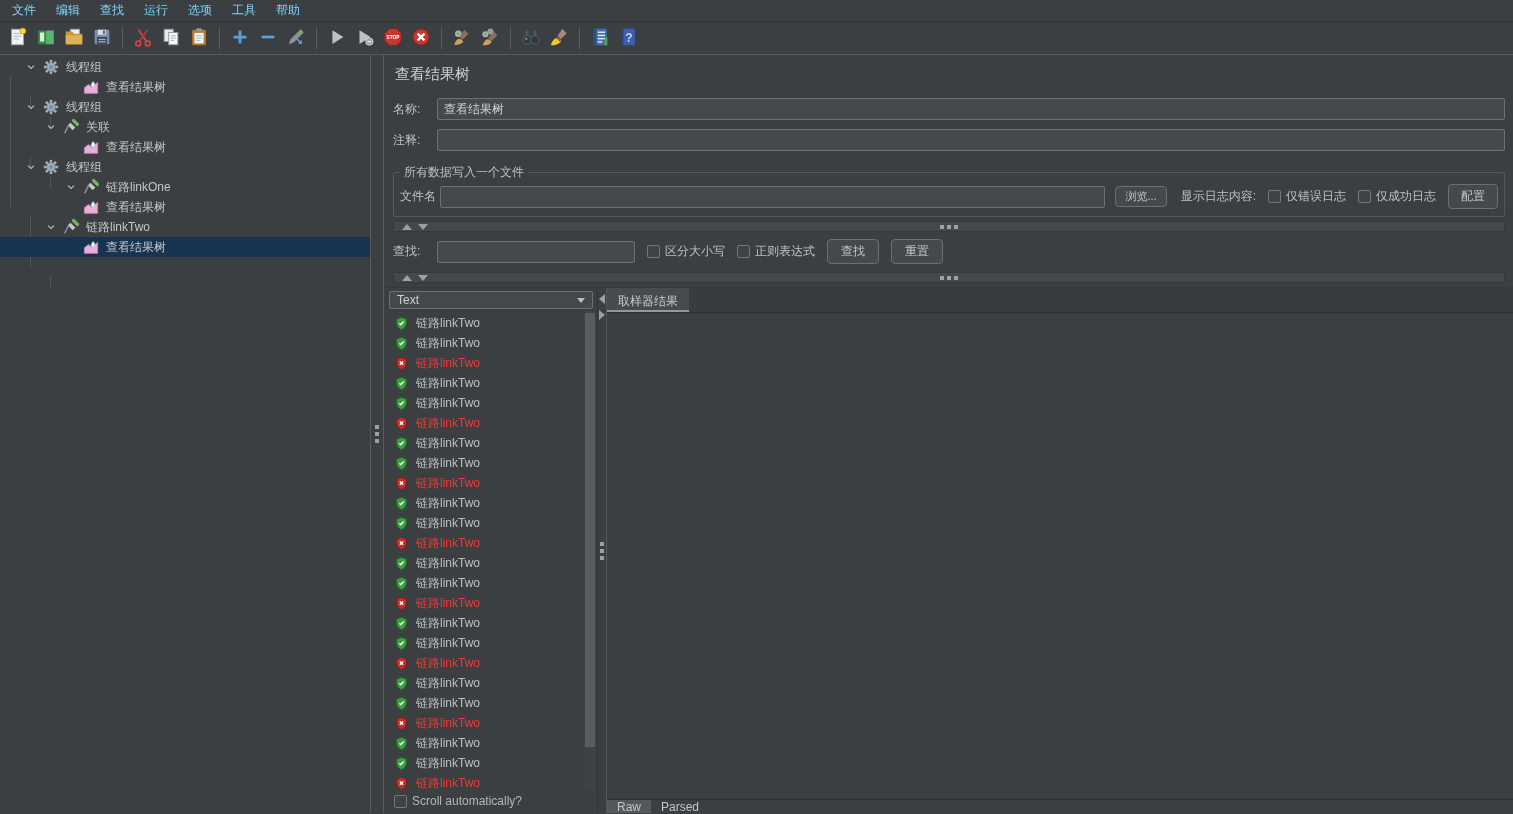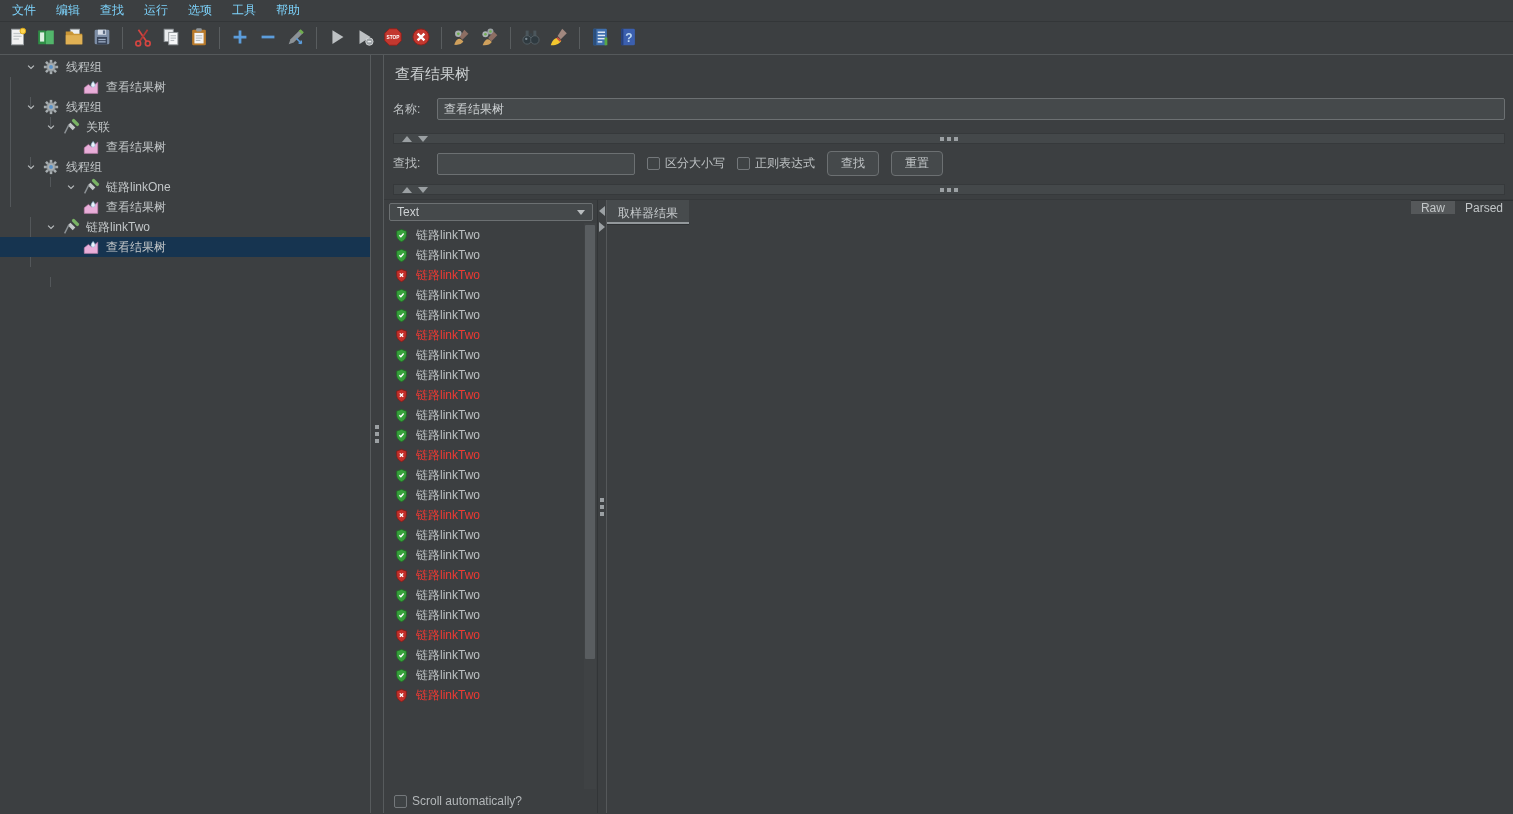--- a/index.html
+++ b/index.html
@@ -87,21 +87,21 @@
   .scroll-check-row { height:24px; display:flex; align-items:center; padding-left:10px; color:#b3b7b9; }
   .splitter-v-inner { width:10px; flex:0 0 10px; position:relative; border-left:1px solid #323537;
                       border-right:1px solid #55585a; cursor:col-resize; }
   .sv-arrows { position:absolute; top:6px; left:50%; transform:translateX(-50%);
                display:flex; flex-direction:column; gap:6px; }
   .tri-left { width:0; height:0; border-top:5px solid transparent; border-bottom:5px solid transparent;
               border-right:6px solid #9ba0a3; }
   .tri-right { width:0; height:0; border-top:5px solid transparent; border-bottom:5px solid transparent;
                border-left:6px solid #9ba0a3; }
   
-  .sampler-panel { flex:1; display:flex; flex-direction:row; min-width:0; }
+  .sampler-panel { flex:1; display:flex; flex-direction:column; min-width:0; }
   .tab-strip { height:25px; display:flex; align-items:stretch; background:#393c3e;
                border-bottom:1px solid #2e3133; }
   .tab { padding:4px 11px 2px; display:flex; align-items:center; color:#c6cacc; position:relative; }
   .tab.active { background:#474b4d; }
   .tab.active::after { content:""; position:absolute; left:0; right:0; bottom:0; height:2px; background:#93989b; }
   .sampler-body { flex:1; background:#3c3f41; }
   .bottom-strip { height:14px; display:flex; align-items:stretch; border-top:1px solid #2e3133; background:#3c3f41; }
   .bottom-tab { padding:4px 10px; display:flex; align-items:center; color:#c2c6c8; }
   .bottom-tab.active { background:#55585a; }
 </style>
@@ -420,21 +420,43 @@
   </div>
 
   <div class="main-panel">
     <div class="page-title">查看结果树</div>
 
     <div class="form-row">
       <span class="form-label">名称:</span>
       <input class="txt-input" type="text" value="查看结果树" style="">
     </div>
 
-
+    <div class="form-row">
+      <span class="form-label">注释:</span>
+      <input class="txt-input" type="text" value="" style="">
+    </div>
+
+    <fieldset class="group">
+      <legend>所有数据写入一个文件</legend>
+      <div class="file-row">
+        <span class="form-label">文件名</span>
+        <input class="txt-input" type="text" value="" style="">
+        <button class="btn small" style="margin-left:10px">浏览...</button>
+        <span style="margin-left:14px; white-space:nowrap">显示日志内容:</span>
+        <span class="cb-group">
+          <span class="checkbox"></span>
+          <span>仅错误日志</span>
+        </span>
+        <span class="cb-group">
+          <span class="checkbox"></span>
+          <span>仅成功日志</span>
+        </span>
+        <button class="btn" style="margin-left:12px">配置</button>
+      </div>
+    </fieldset>
 
     <div class="h-splitter">
       <span class="h-arrows">
         <i class="tri-up"></i>
         <i class="tri-down"></i>
       </span>
       <span class="grip-dots-h">
           <i></i>
           <i></i>
           <i></i>

